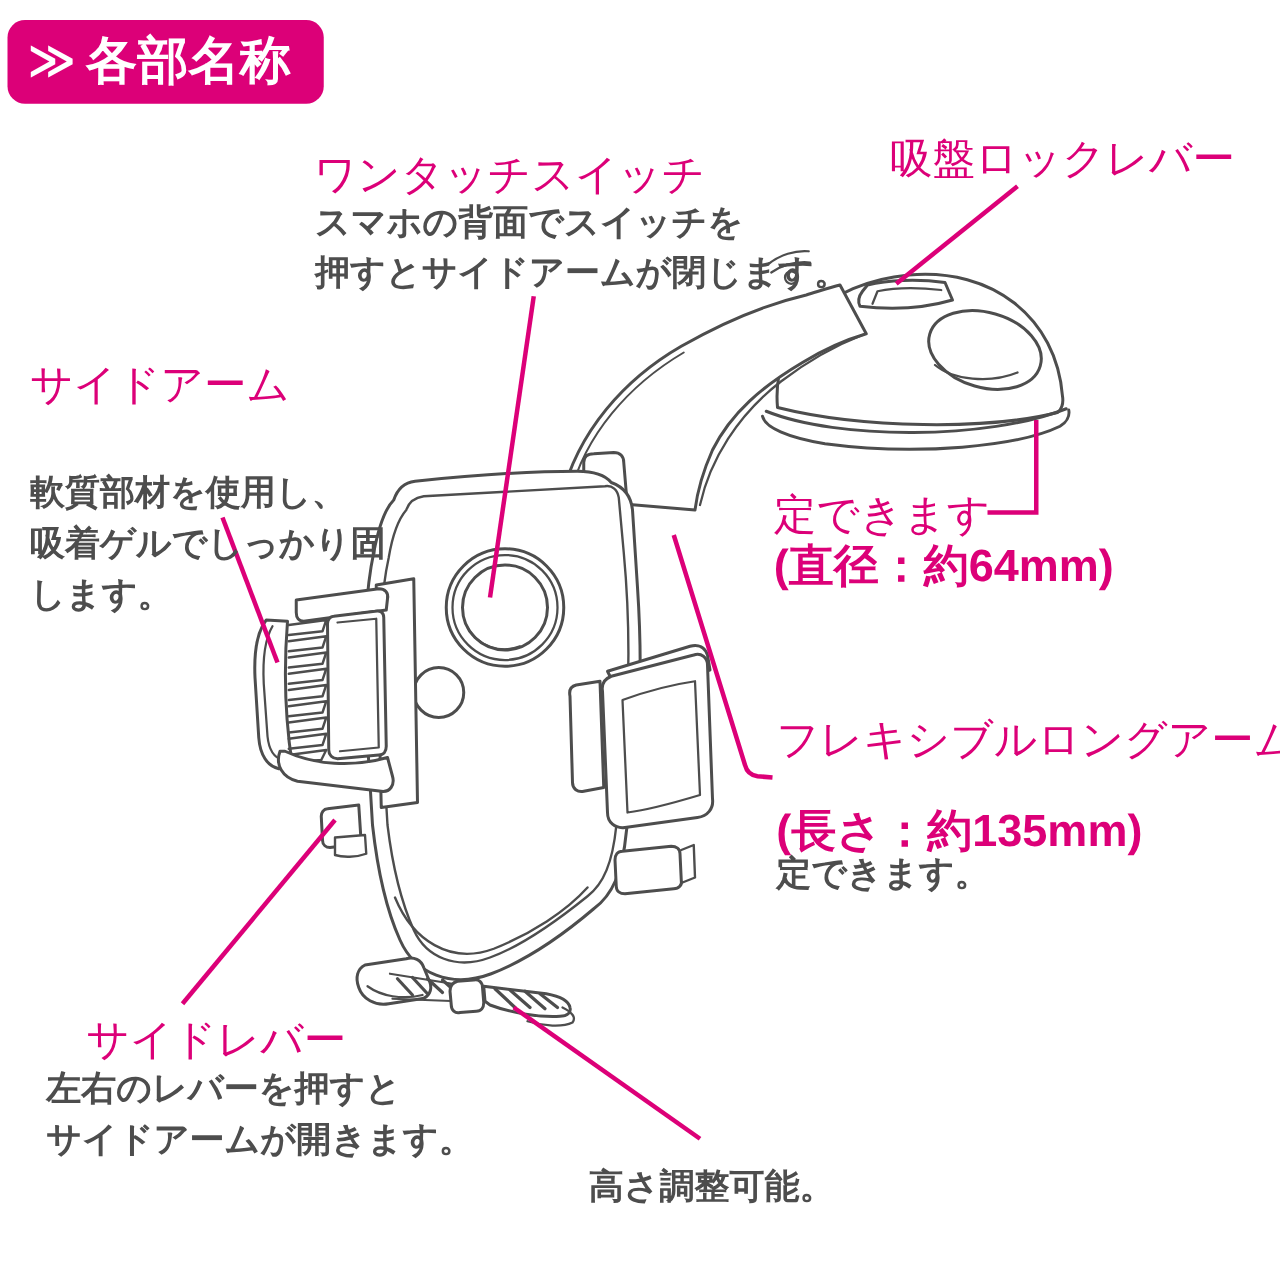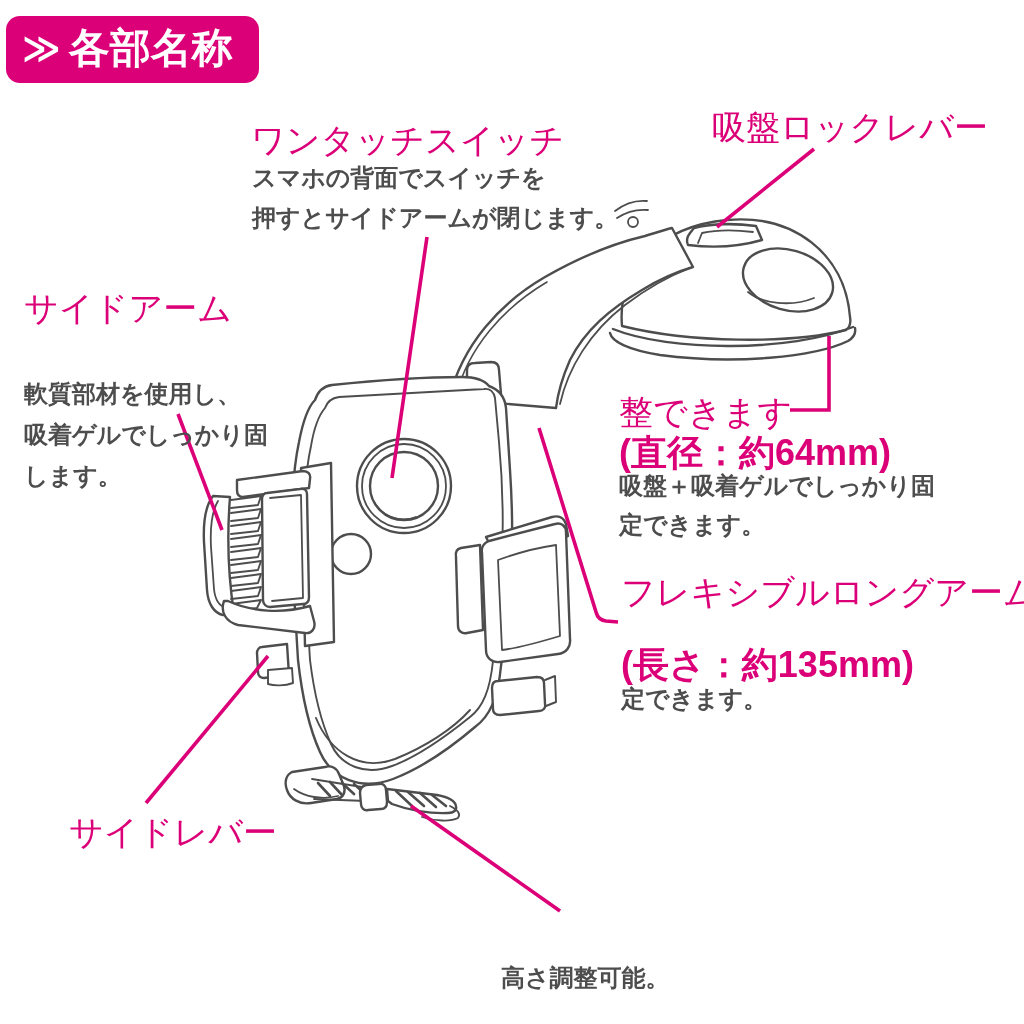--- a/index.html
+++ b/index.html
@@ -18,21 +18,21 @@
     position:absolute;left:6px;top:16px;
     background:var(--accent);color:#fff;
     border-radius:14px;
     padding:12px 26px 14px 16px;
     display:flex;align-items:center;gap:12px;
     font-weight:bold;font-size:41px;line-height:1;
   }
   .banner .chev{font-size:37px;letter-spacing:-4px;}
   .pt{position:absolute;font-weight:normal;color:var(--accent);font-size:34px;line-height:1.2;white-space:nowrap;}
   .ps{position:absolute;font-weight:bold;color:var(--accent);font-size:36px;line-height:1.2;white-space:nowrap;}
-  .pd{position:absolute;font-weight:bold;color:var(--gray);font-size:24px;line-height:40px;white-space:nowrap;}
+  .pd{position:absolute;font-weight:bold;color:var(--gray);font-size:28px;line-height:40px;white-space:nowrap;}
 </style>
 </head>
 <body>
 
 <div class="stage">
 
   <svg class="art" width="1024" height="1024" viewBox="0 0 1024 1024">
     <g fill="none" stroke="#4d4d4d" stroke-width="2.4" stroke-linecap="round" stroke-linejoin="round">
 
       <g>
@@ -156,32 +156,32 @@
 
   <div class="pt" style="left:712px;top:107px;">吸盤ロックレバー</div>
 
   <div class="pt" style="left:24px;top:288px;">サイドアーム</div>
   <div class="pd" style="left:24px;top:328px;line-height:41px;margin-top:45px;">
     <div>軟質部材を使用し、</div>
     <div>吸着ゲルでしっかり固</div>
     <div>します。</div>
   </div>
 
-  <div class="pt" style="left:619px;top:392px;">整できます</div>
+  <div class="pt" style="left:619px;top:392px;">定できます</div>
   <div class="ps" style="left:619px;top:431px;">(直径：約64mm)</div>
-  <div class="pd" style="left:619px;top:466px;line-height:39px;">
-    <div>吸盤＋吸着ゲルでしっかり固</div>
-    <div>定できます。</div>
-  </div>
 
   <div class="pt" style="left:621px;top:572px;">フレキシブルロングアーム</div>
   <div class="ps" style="left:621px;top:643px;">(長さ：約135mm)</div>
   <div class="pd" style="left:621px;top:679px;">
     <div>定できます。</div>
   </div>
 
   <div class="pt" style="left:37px;top:812px;margin-left:32px;">サイドレバー</div>
+  <div class="pd" style="left:37px;top:850px;line-height:41px;">
+    <div>左右のレバーを押すと</div>
+    <div>サイドアームが開きます。</div>
+  </div>
 
-  <div class="pd" style="left:471px;top:958px;margin-left:30px;">
+  <div class="pd" style="left:471px;top:929px;">
     <div>高さ調整可能。</div>
   </div>
 
 </div>
 
 </body></html>

